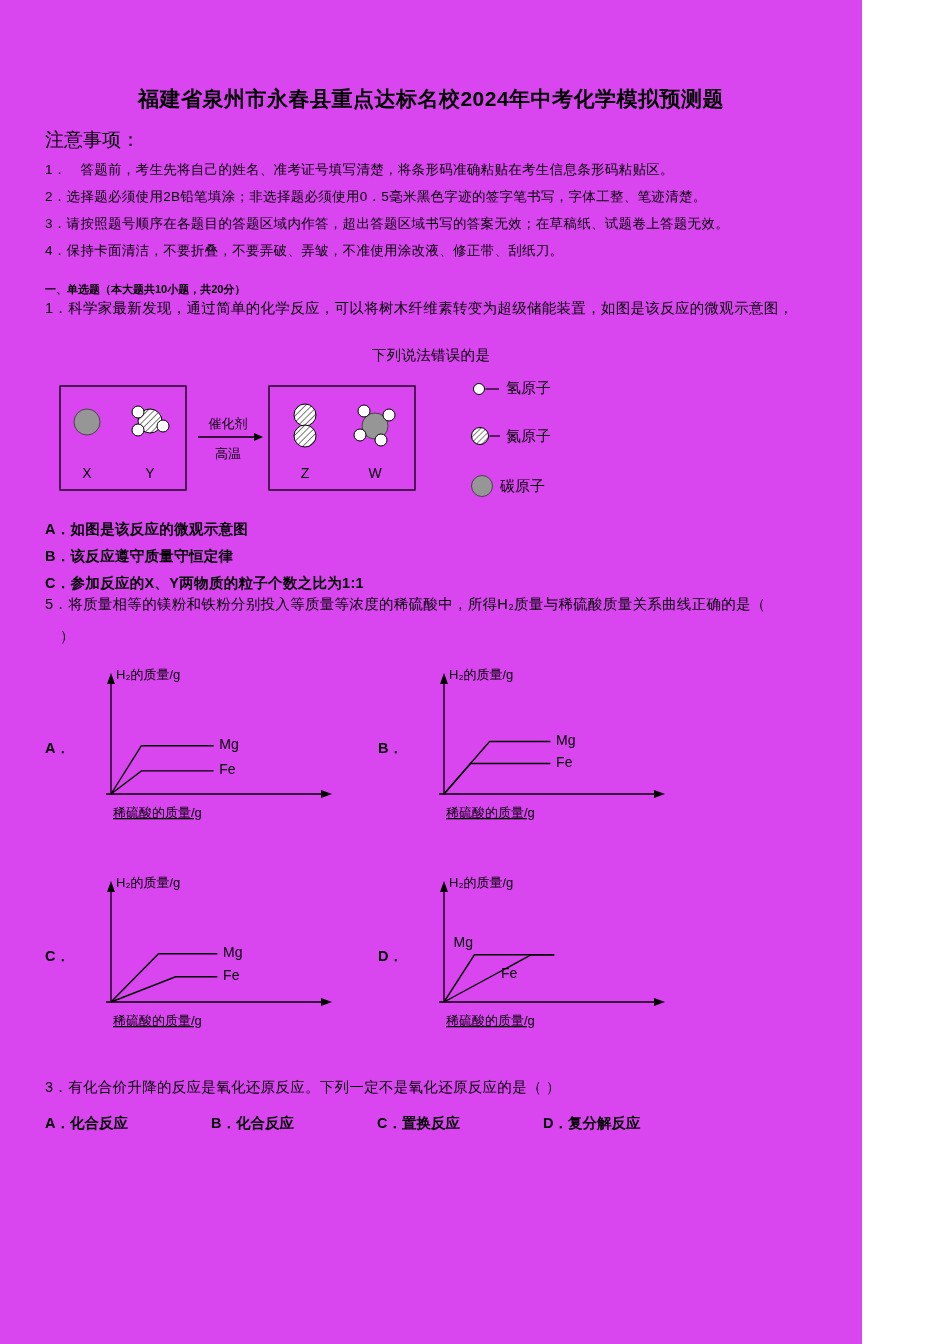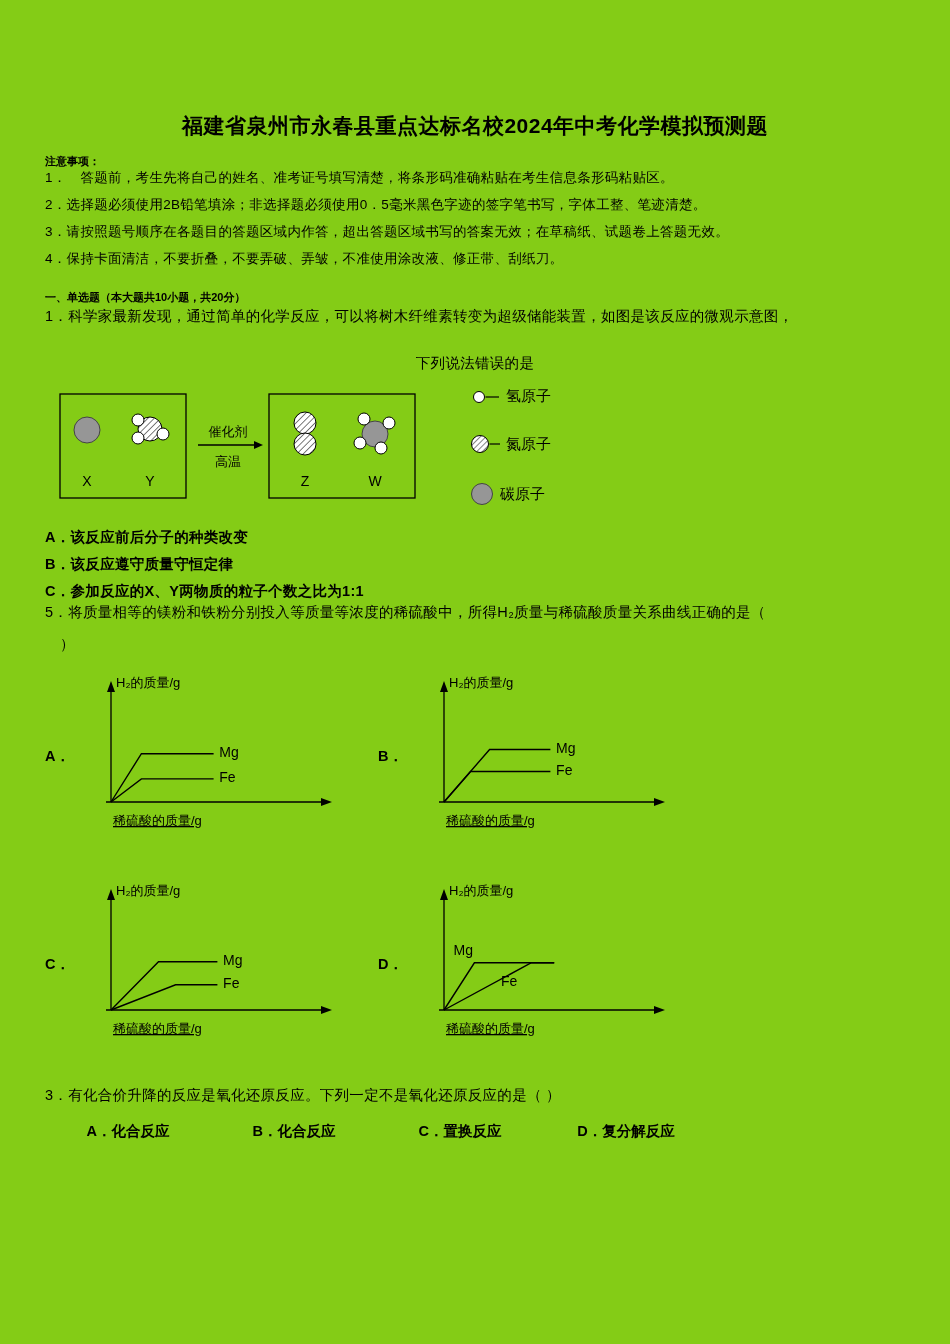--- a/index.html
+++ b/index.html
@@ -3,33 +3,33 @@
 <meta charset="utf-8">
 <style>
   * { margin: 0; padding: 0; box-sizing: border-box; }
   html, body { background: #ffffff; }
   body {
     font-family: "Liberation Sans", sans-serif;
     color: #000;
     width: 950px;
   }
   .page {
-    width: 950px;
+    width: 862px;
     min-height: 1344px;
-    padding: 112px 45px 40px 45px;
-    background: #84cc16;
+    padding: 85px 45px 40px 45px;
+    background: #d946ef;
   }
   .title {
     font-size: 21px;
     font-weight: bold;
     text-align: center;
     margin-bottom: 14px;
     letter-spacing: 0.5px;
   }
-  .notice-heading { font-size: 11px; font-weight: bold; }
+  .notice-heading { font-size: 19px; font-weight: normal; margin-bottom: 8px; }
   .notice-item { font-size: 13.5px; margin-bottom: 9px; letter-spacing: 0.3px; }
   .section-heading { font-size: 11px; font-weight: bold; margin-top: 22px; }
   .q-text { font-size: 14.5px; margin-top: 2px; letter-spacing: 0.3px; }
   .q1-line2 { margin-top: 28px; text-align: center; }
   .diagram-row {
     display: flex;
     align-items: center;
     gap: 52px;
     margin: 14px 0 6px 14px;
   }
@@ -37,21 +37,21 @@
   .legend-row { display: flex; align-items: center; gap: 3px; }
   .option-line { font-size: 14.5px; font-weight: 600; margin-top: 8px; letter-spacing: 0.3px; }
   .option-line.first { margin-top: 22px; }
   .paren-line { font-size: 14.5px; margin-top: 13px; padding-left: 15px; }
   .graph-row { display: flex; margin-top: 18px; }
   .graph-row.row2 { margin-top: 40px; }
   .graph-cell { display: flex; align-items: center; width: 333px; }
   .graph-letter { font-size: 14.5px; font-weight: bold; width: 34px; flex: 0 0 34px; }
   .q3 { margin-top: 38px; }
   .q3-options { display: flex; margin-top: 17px; font-size: 14.5px; font-weight: 600; }
-  .q3-options span { width: 166px; text-align: center; }
+  .q3-options span { width: 166px; }
   svg text { font-family: "Liberation Sans", sans-serif; }
 </style>
 </head>
 <body>
 
 <div class="page">
 
   <div class="title">福建省泉州市永春县重点达标名校2024年中考化学模拟预测题</div>
 
   <div>
@@ -131,21 +131,21 @@
         </div>
         <div class="legend-row">
           <svg width="26" height="24">
             <circle cx="11" cy="12" r="10.5" fill="#969696" stroke="#444"></circle>
           </svg>
           <span>碳原子</span>
         </div>
       </div>
     </div>
 
-    <div class="option-line first">A．该反应前后分子的种类改变</div>
+    <div class="option-line first">A．如图是该反应的微观示意图</div>
     <div class="option-line">B．该反应遵守质量守恒定律</div>
     <div class="option-line">C．参加反应的X、Y两物质的粒子个数之比为1:1</div>
   </div>
 
   <div>
     <div class="q-text">5．将质量相等的镁粉和铁粉分别投入等质量等浓度的稀硫酸中，所得H₂质量与稀硫酸质量关系曲线正确的是（</div>
     <div class="paren-line">）</div>
 
     <div class="graph-row">
       <div class="graph-cell">

